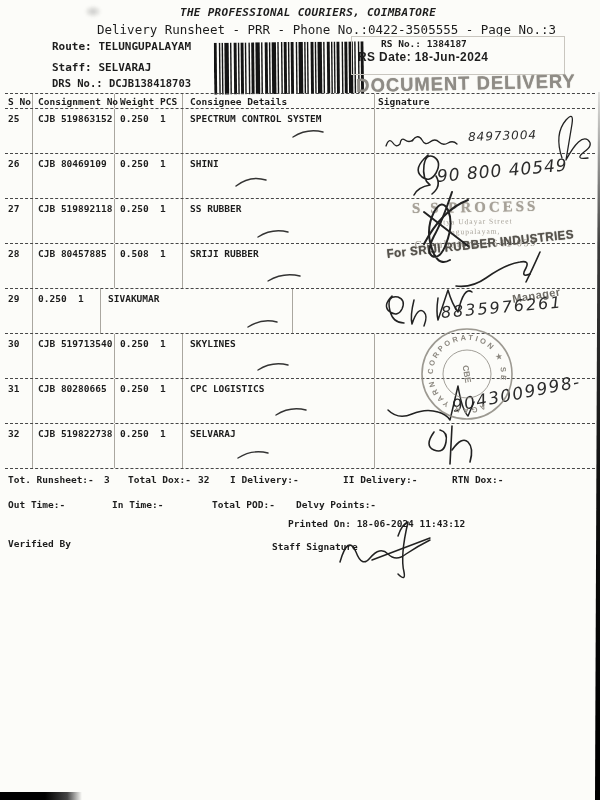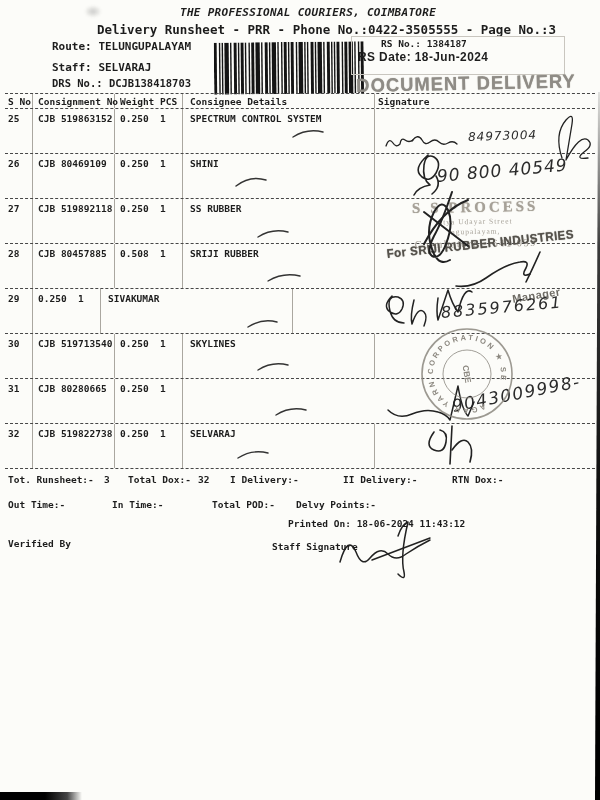--- a/index.html
+++ b/index.html
@@ -5,21 +5,21 @@
   html,body{margin:0;padding:0;background:#e8e8e6;}
   .page{
     position:relative;width:600px;height:800px;margin:0 auto;
     background:#fcfcf9;overflow:hidden;
     font-family:"DejaVu Sans Mono","Liberation Mono",monospace;
     color:#1d1d1d;
   }
   .abs{position:absolute;}
   
   .doc-title{left:180px;top:6px;font-size:11px;font-weight:700;font-style:italic;letter-spacing:.3px;}
-  .doc-subtitle{left:97px;top:22px;font-size:12.5px;font-weight:700;}
+  .doc-subtitle{left:97px;top:22px;font-size:12.5px;font-weight:400;}
   .meta{font-size:11px;font-weight:700;padding-left:44px;}
   .meta .lbl{font-weight:700;}
   .route-line{left:8px;top:40px;}
   .staff-line{left:8px;top:61px;}
   .drs-line{left:8px;top:77px;font-size:10.5px;}
   .rs-box{left:351px;top:36px;width:212px;height:37px;border:1px solid #c9c6bf;}
   .rs-no{left:381px;top:38px;font-size:9.5px;font-weight:700;}
   .rs-date{left:358px;top:49px;font-size:13.5px;font-weight:700;
     font-family:"Liberation Sans",sans-serif;transform:scaleX(.88);transform-origin:left top;letter-spacing:.5px;}
   .barcode{left:214px;top:42px;transform:rotate(-.6deg);}
@@ -224,20 +224,21 @@
       <div class="cell c-det">SKYLINES</div>
       <div class="cell c-sig"></div>
     </div>
     <div class="trow body">
       <div class="cell c-sno">31</div>
       <div class="cell c-con">CJB 80280665</div>
       <div class="cell c-wp">
           <span class="w">0.250</span>
           <span>1</span>
         </div>
+      <div class="cell c-det">CPC LOGISTICS</div>
       <div class="cell c-sig"></div>
     </div>
     <div class="trow body">
       <div class="cell c-sno">32</div>
       <div class="cell c-con">CJB 519822738</div>
       <div class="cell c-wp">
           <span class="w">0.250</span>
           <span>1</span>
         </div>
       <div class="cell c-det">SELVARAJ</div>

